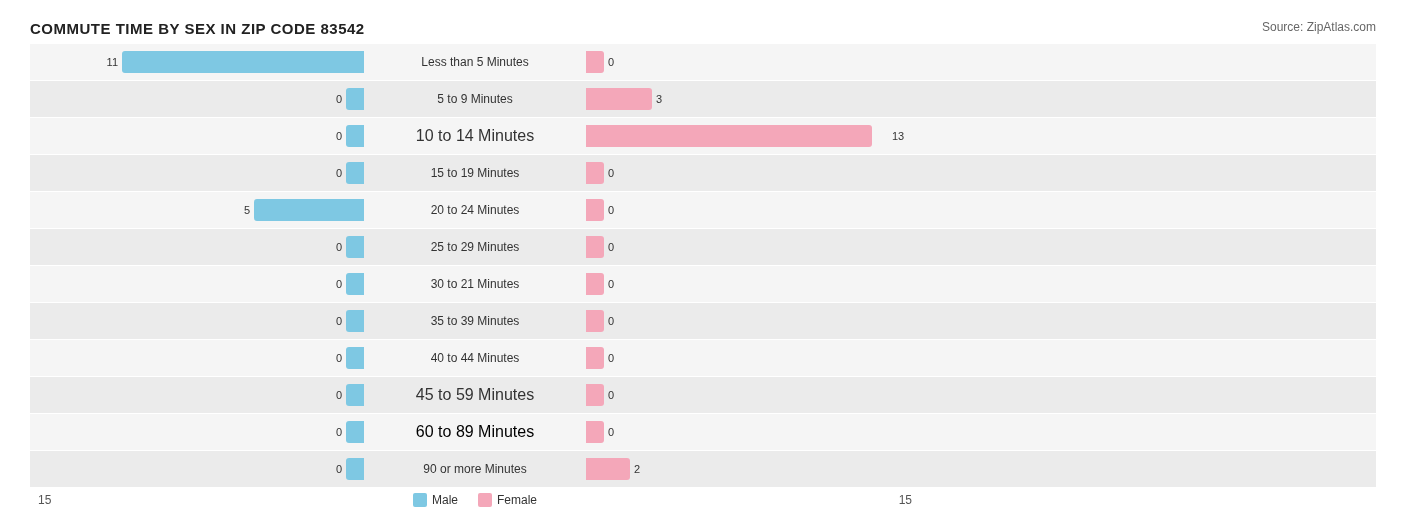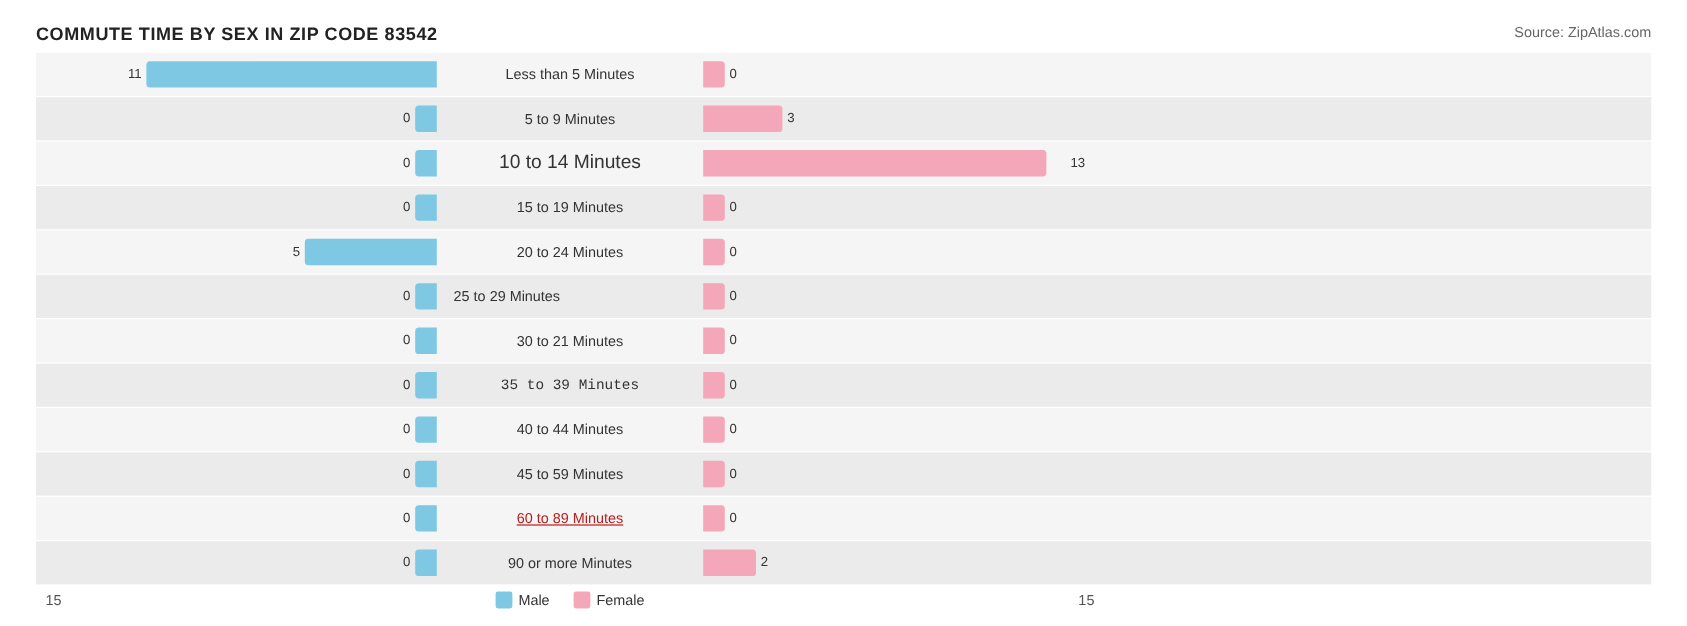--- a/index.html
+++ b/index.html
@@ -209,21 +209,21 @@
         <div class="right-section" style="width: 340px; display: flex; align-items: center; justify-content: flex-start; padding-left: 6px;">
           <div style="width: 18px; background: rgb(244, 167, 185); height: 22px; border-radius: 0px 3px 3px 0px;"></div>
           <span style="font-size: 11px; color: rgb(51, 51, 51); margin-left: 4px;">0</span>
         </div>
       </div>
       <div class="bar-row">
         <div class="left-section" style="width: 340px; display: flex; align-items: center; justify-content: flex-end; padding-right: 6px;">
           <span style="font-size: 11px; color: rgb(51, 51, 51); margin-right: 4px;">0</span>
           <div style="width: 18px; background: rgb(126, 200, 227); height: 22px; border-radius: 3px 0px 0px 3px;"></div>
         </div>
-        <div class="label-section" style="width: 210px; flex-shrink: 0; display: flex; align-items: center; justify-content: flex-start;">
+        <div class="label-section" style="width: 210px; flex-shrink: 0; display: flex; align-items: center; justify-content: center;">
           <span class="row-label" style="font-size: 12px; color: rgb(51, 51, 51); white-space: nowrap;">25 to 29 Minutes</span>
         </div>
         <div class="right-section" style="width: 340px; display: flex; align-items: center; justify-content: flex-start; padding-left: 6px;">
           <div style="width: 18px; background: rgb(244, 167, 185); height: 22px; border-radius: 0px 3px 3px 0px;"></div>
           <span style="font-size: 11px; color: rgb(51, 51, 51); margin-left: 4px;">0</span>
         </div>
       </div>
       <div class="bar-row">
         <div class="left-section" style="width: 340px; display: flex; align-items: center; justify-content: flex-end; padding-right: 6px;">
           <span style="font-size: 11px; color: rgb(51, 51, 51); margin-right: 4px;">0</span>
@@ -235,21 +235,21 @@
         <div class="right-section" style="width: 340px; display: flex; align-items: center; justify-content: flex-start; padding-left: 6px;">
           <div style="width: 18px; background: rgb(244, 167, 185); height: 22px; border-radius: 0px 3px 3px 0px;"></div>
           <span style="font-size: 11px; color: rgb(51, 51, 51); margin-left: 4px;">0</span>
         </div>
       </div>
       <div class="bar-row">
         <div class="left-section" style="width: 340px; display: flex; align-items: center; justify-content: flex-end; padding-right: 6px;">
           <span style="font-size: 11px; color: rgb(51, 51, 51); margin-right: 4px;">0</span>
           <div style="width: 18px; background: rgb(126, 200, 227); height: 22px; border-radius: 3px 0px 0px 3px;"></div>
         </div>
-        <div class="label-section" style="width: 210px; flex-shrink: 0; display: flex; align-items: flex-end; justify-content: center; font-family: Liberation Mono, monospace;">
+        <div class="label-section" style="width: 210px; flex-shrink: 0; display: flex; align-items: flex-end; justify-content: center;">
           <span class="row-label" style="font-size: 12px; color: rgb(51, 51, 51); white-space: nowrap;">35 to 39 Minutes</span>
         </div>
         <div class="right-section" style="width: 340px; display: flex; align-items: center; justify-content: flex-start; padding-left: 6px;">
           <div style="width: 18px; background: rgb(244, 167, 185); height: 22px; border-radius: 0px 3px 3px 0px;"></div>
           <span style="font-size: 11px; color: rgb(51, 51, 51); margin-left: 4px;">0</span>
         </div>
       </div>
       <div class="bar-row">
         <div class="left-section" style="width: 340px; display: flex; align-items: center; justify-content: flex-end; padding-right: 6px;">
           <span style="font-size: 11px; color: rgb(51, 51, 51); margin-right: 4px;">0</span>
@@ -262,34 +262,34 @@
           <div style="width: 18px; background: rgb(244, 167, 185); height: 22px; border-radius: 0px 3px 3px 0px;"></div>
           <span style="font-size: 11px; color: rgb(51, 51, 51); margin-left: 4px;">0</span>
         </div>
       </div>
       <div class="bar-row">
         <div class="left-section" style="width: 340px; display: flex; align-items: center; justify-content: flex-end; padding-right: 6px;">
           <span style="font-size: 11px; color: rgb(51, 51, 51); margin-right: 4px;">0</span>
           <div style="width: 18px; background: rgb(126, 200, 227); height: 22px; border-radius: 3px 0px 0px 3px;"></div>
         </div>
         <div class="label-section" style="width: 210px; flex-shrink: 0; display: flex; align-items: center; justify-content: center;">
-          <span class="row-label" style="font-size: 12px; color: rgb(51, 51, 51); white-space: nowrap;">45 to 59 Minutes</span>
-        </div>
-        <div class="right-section" style="width: 340px; display: flex; align-items: center; justify-content: flex-start; padding-left: 6px;">
-          <div style="width: 18px; background: rgb(244, 167, 185); height: 22px; border-radius: 0px 3px 3px 0px;"></div>
-          <span style="font-size: 11px; color: rgb(51, 51, 51); margin-left: 4px;">0</span>
-        </div>
-      </div>
-      <div class="bar-row">
-        <div class="left-section" style="width: 340px; display: flex; align-items: center; justify-content: flex-end; padding-right: 6px;">
-          <span style="font-size: 11px; color: rgb(51, 51, 51); margin-right: 4px;">0</span>
-          <div style="width: 18px; background: rgb(126, 200, 227); height: 22px; border-radius: 3px 0px 0px 3px;"></div>
-        </div>
-        <div class="label-section" style="width: 210px; flex-shrink: 0; display: flex; align-items: center; justify-content: center;">
-          <span class="row-label" style="font-size: 12px; color: #b91c1c; white-space: nowrap; text-decoration: underline;">60 to 89 Minutes</span>
+          <span class="row-label" style="font-size: 16px; color: rgb(51, 51, 51); white-space: nowrap;">45 to 59 Minutes</span>
+        </div>
+        <div class="right-section" style="width: 340px; display: flex; align-items: center; justify-content: flex-start; padding-left: 6px;">
+          <div style="width: 18px; background: rgb(244, 167, 185); height: 22px; border-radius: 0px 3px 3px 0px;"></div>
+          <span style="font-size: 11px; color: rgb(51, 51, 51); margin-left: 4px;">0</span>
+        </div>
+      </div>
+      <div class="bar-row">
+        <div class="left-section" style="width: 340px; display: flex; align-items: center; justify-content: flex-end; padding-right: 6px;">
+          <span style="font-size: 11px; color: rgb(51, 51, 51); margin-right: 4px;">0</span>
+          <div style="width: 18px; background: rgb(126, 200, 227); height: 22px; border-radius: 3px 0px 0px 3px;"></div>
+        </div>
+        <div class="label-section" style="width: 210px; flex-shrink: 0; display: flex; align-items: center; justify-content: center;">
+          <span class="row-label" style="font-size: 16px; color: #000000; white-space: nowrap;">60 to 89 Minutes</span>
         </div>
         <div class="right-section" style="width: 340px; display: flex; align-items: center; justify-content: flex-start; padding-left: 6px;">
           <div style="width: 18px; background: rgb(244, 167, 185); height: 22px; border-radius: 0px 3px 3px 0px;"></div>
           <span style="font-size: 11px; color: rgb(51, 51, 51); margin-left: 4px;">0</span>
         </div>
       </div>
       <div class="bar-row">
         <div class="left-section" style="width: 340px; display: flex; align-items: center; justify-content: flex-end; padding-right: 6px;">
           <span style="font-size: 11px; color: rgb(51, 51, 51); margin-right: 4px;">0</span>
           <div style="width: 18px; background: rgb(126, 200, 227); height: 22px; border-radius: 3px 0px 0px 3px;"></div>

